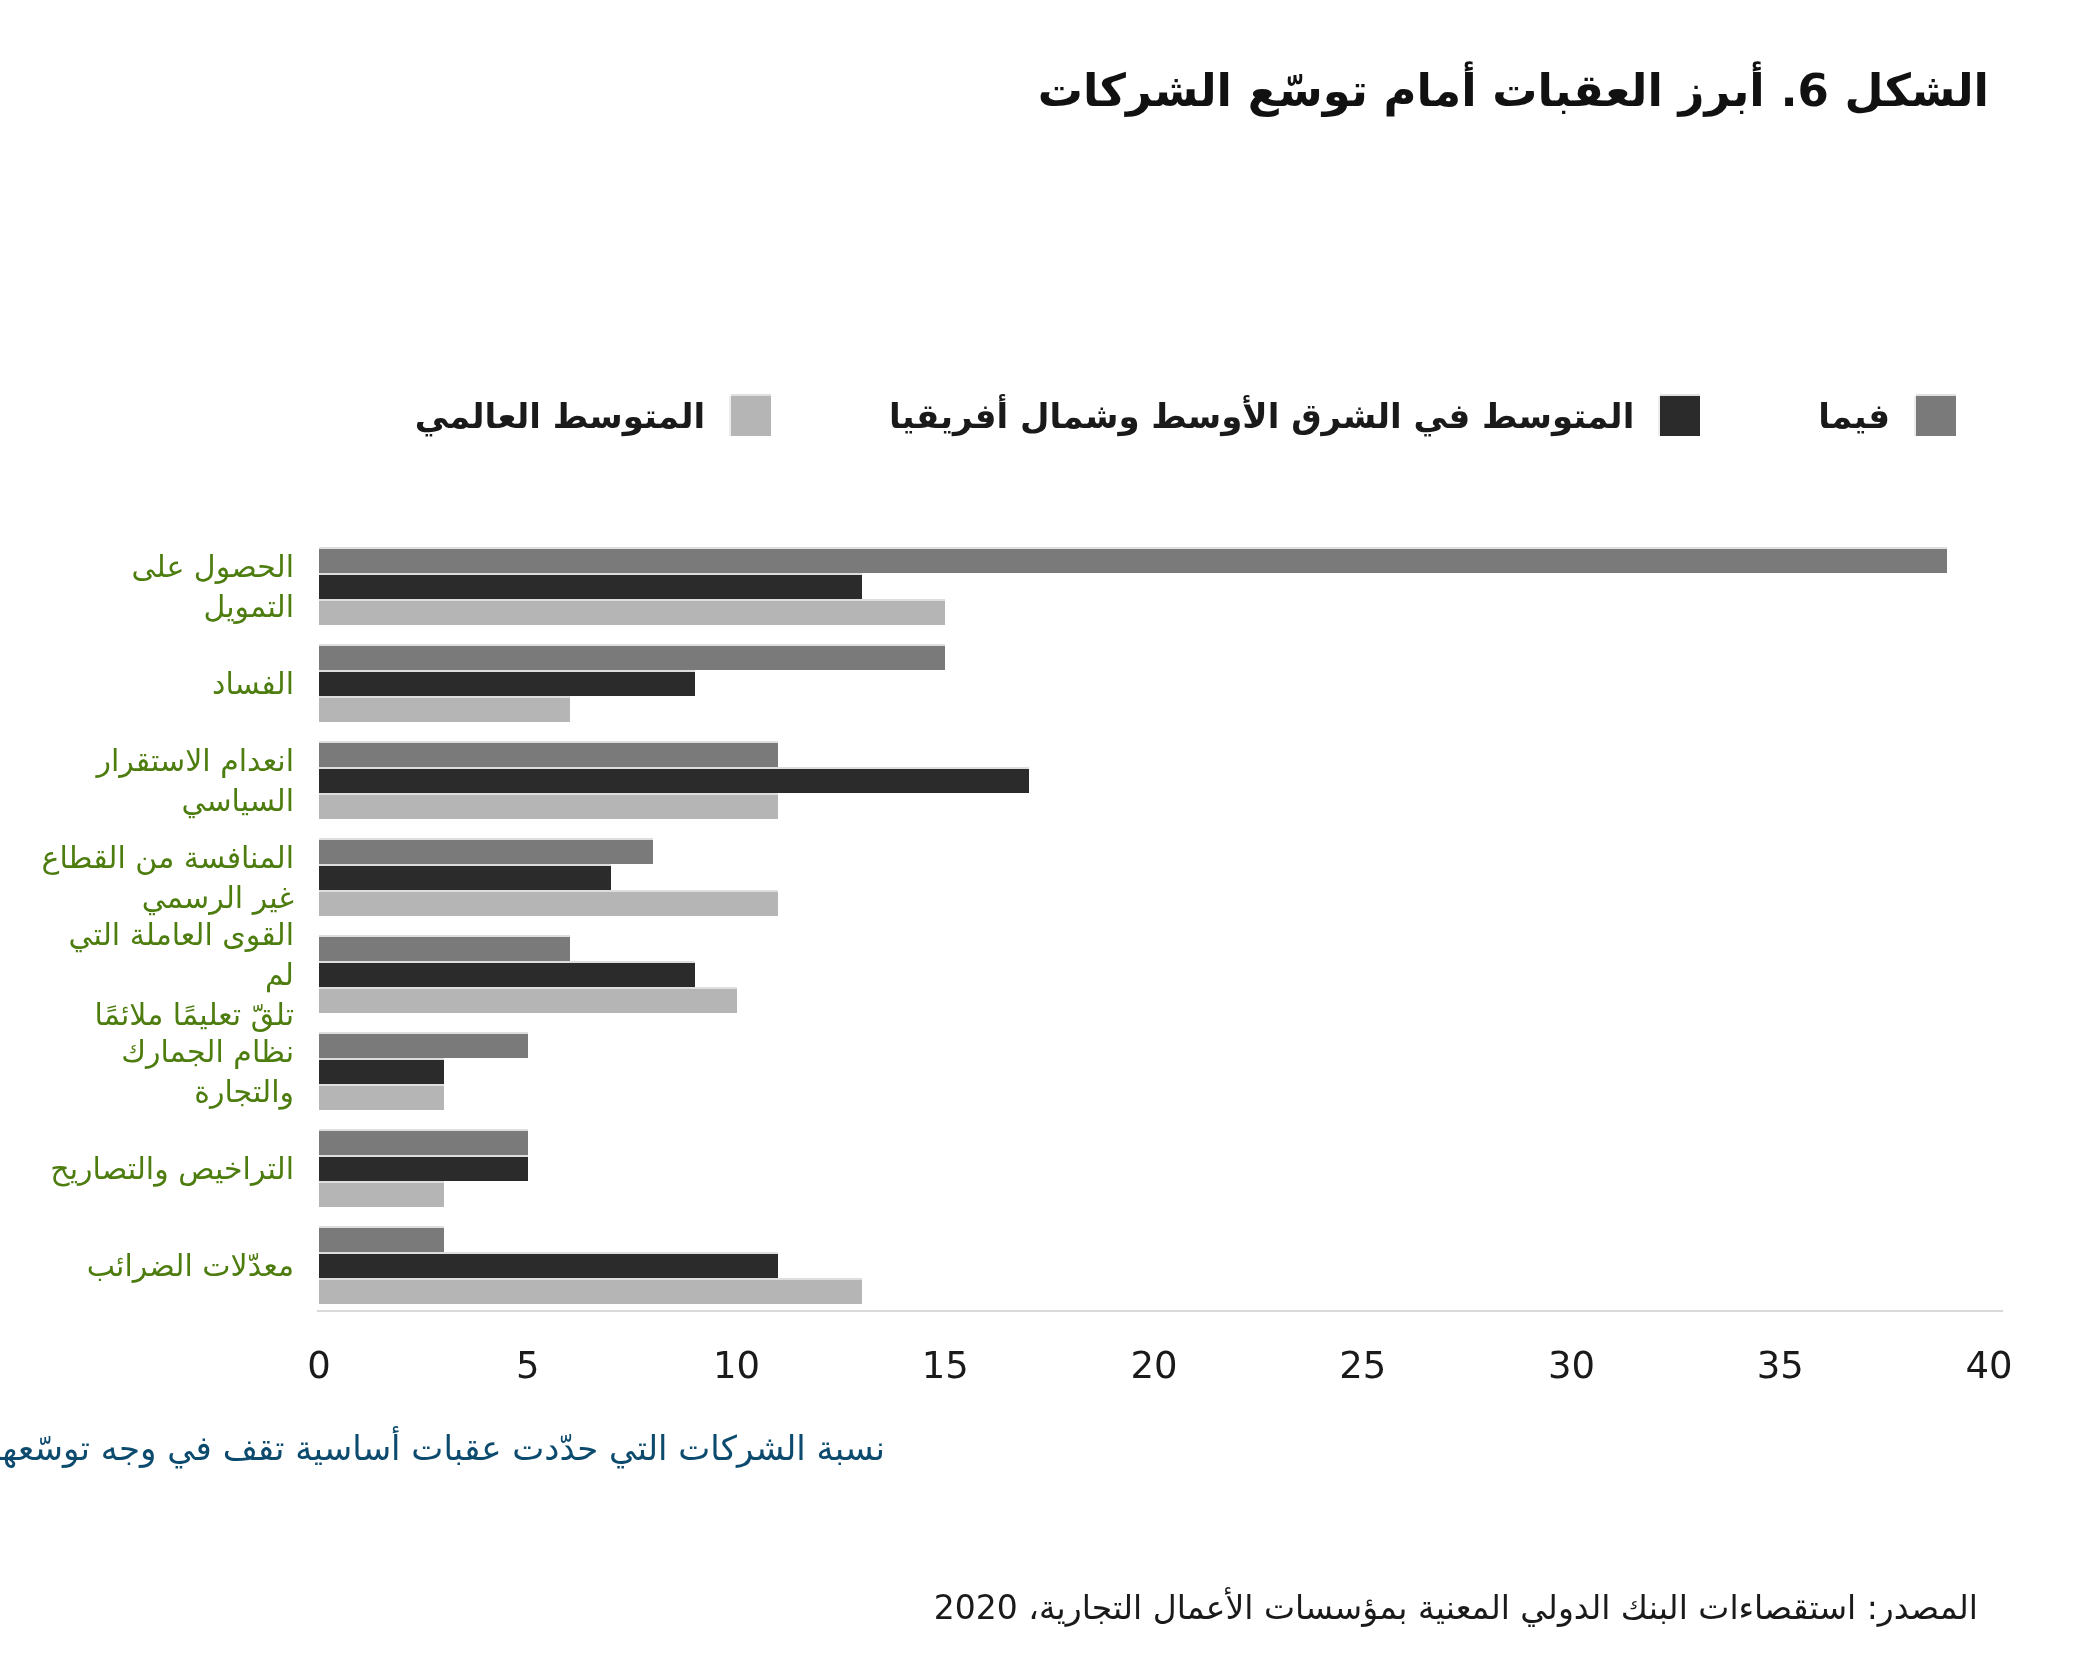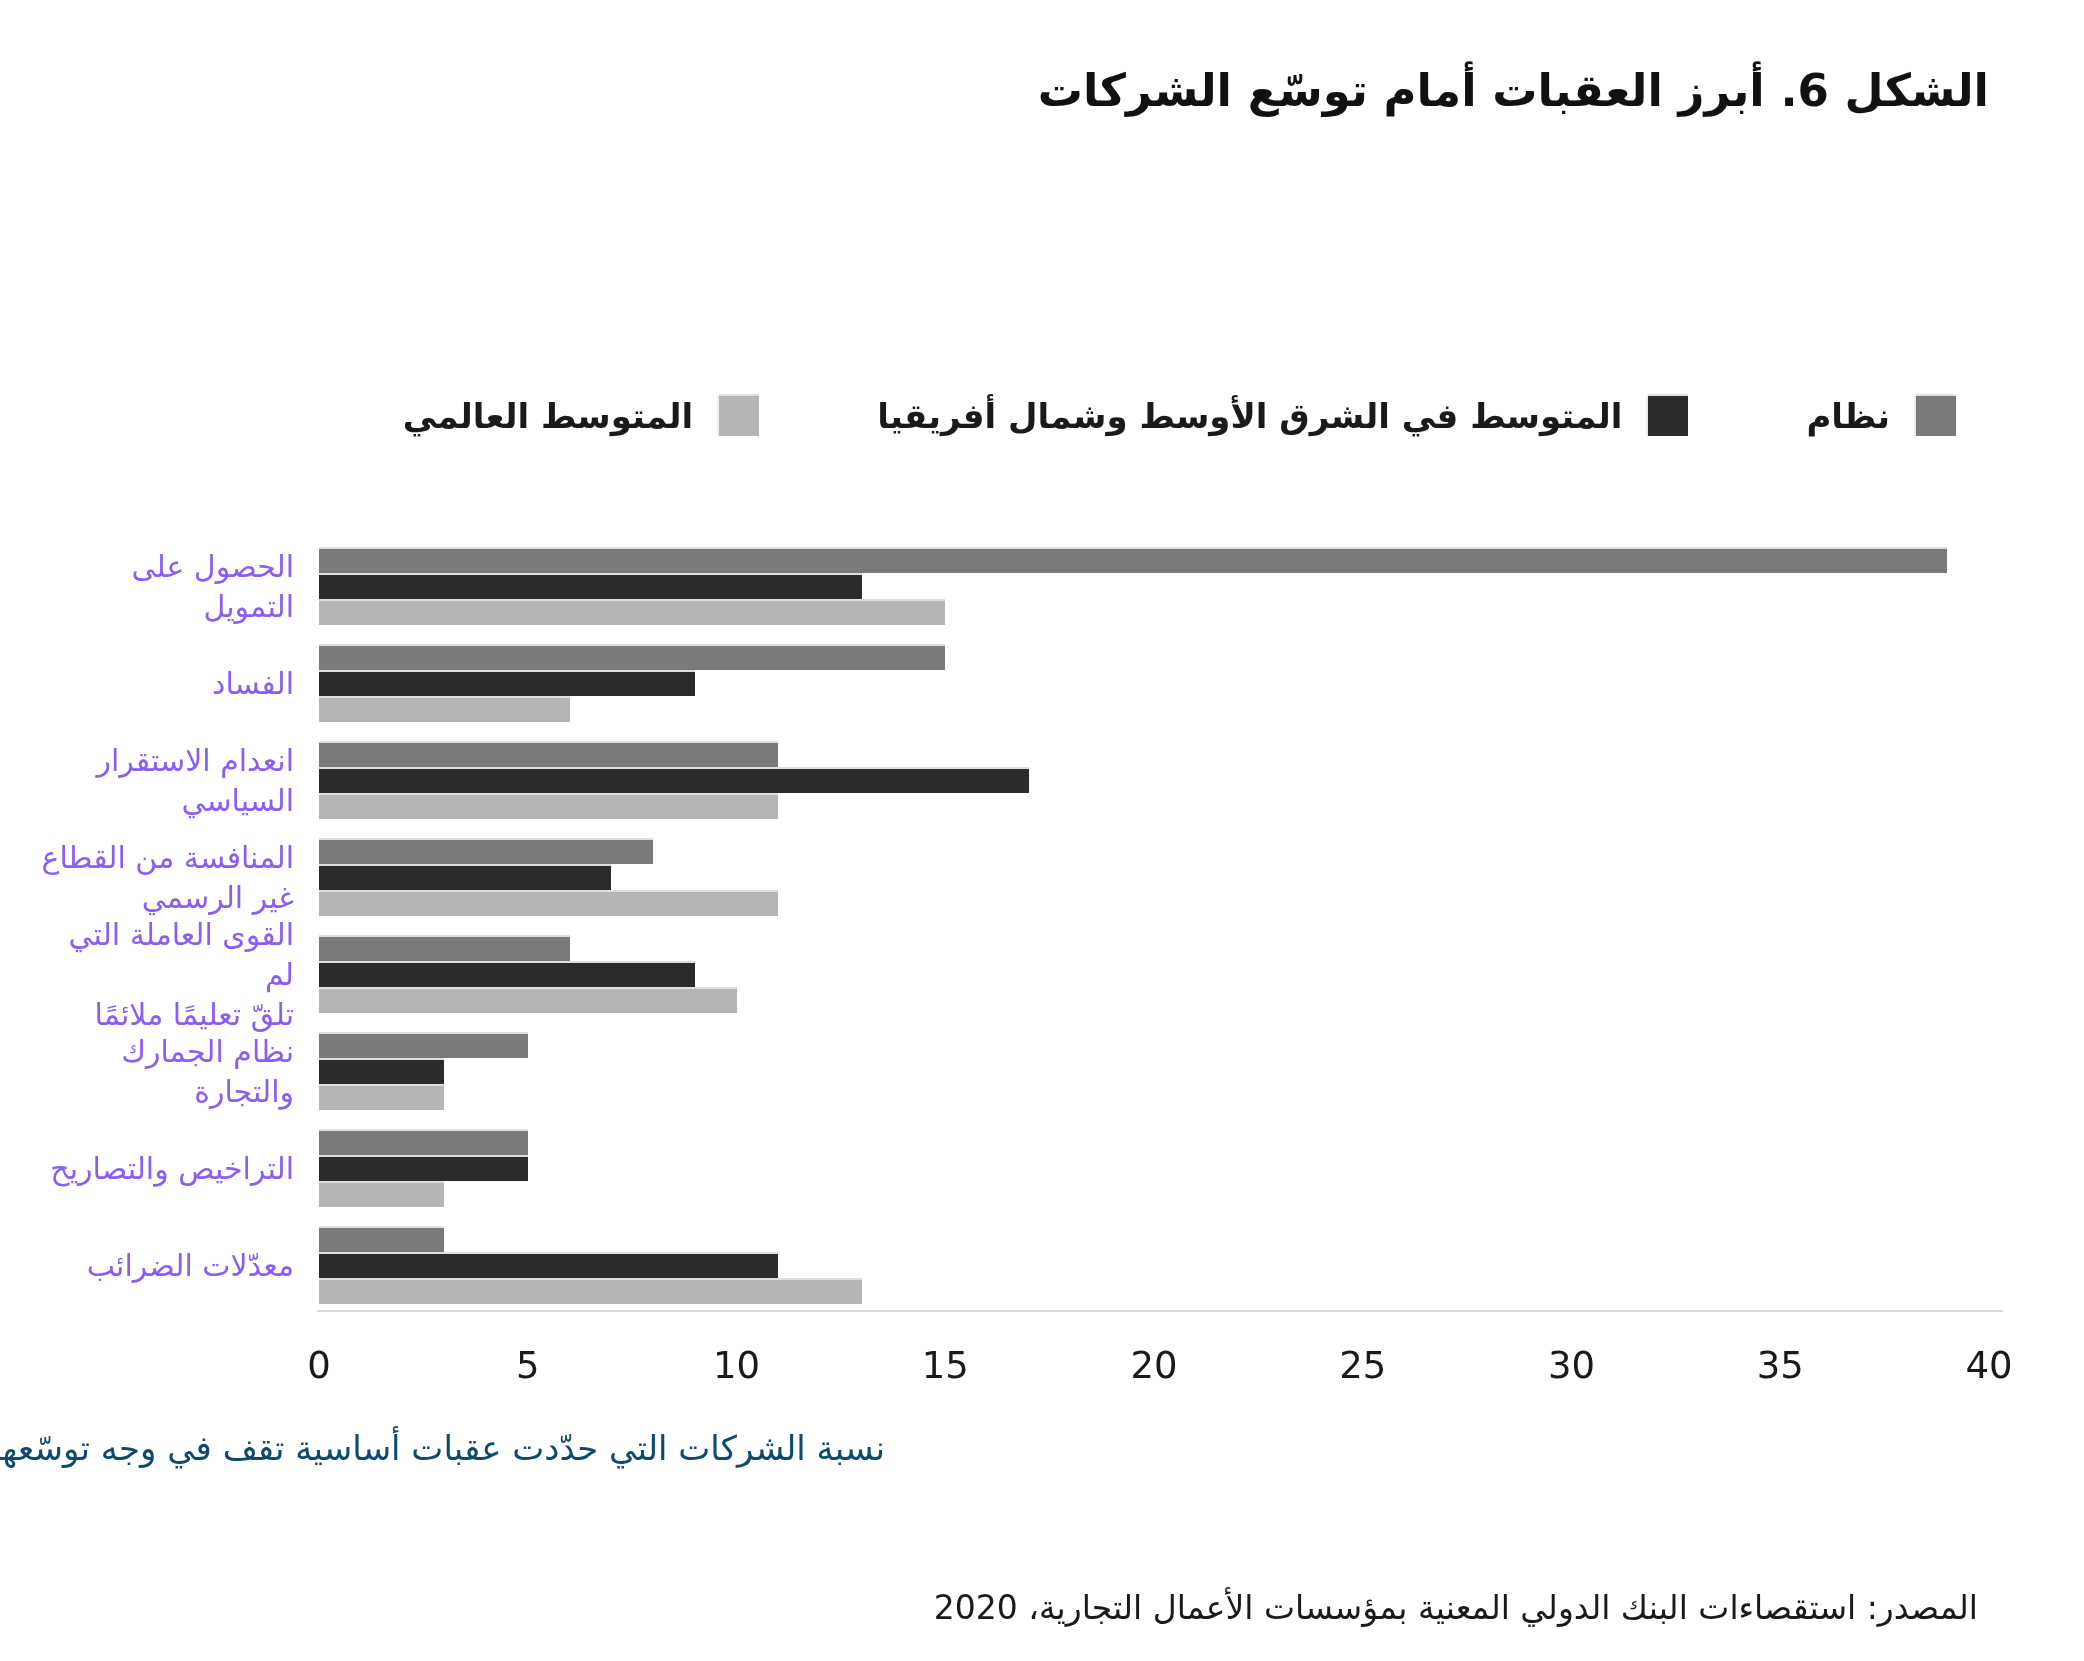--- a/index.html
+++ b/index.html
@@ -18,42 +18,42 @@
   .legend{
     position:absolute; top:396px; right:128px;
     display:flex; align-items:center; gap:118px;
   }
   .lg-item{ display:flex; align-items:flex-end; gap:26px; font-size:34px; font-weight:bold; white-space:nowrap; }
   .swatch{ width:40px; height:40px; flex:0 0 auto; box-shadow:0 -2px 0 #e0e0e0, -2px 0 0 #ececec; }
   .plot{ position:absolute; top:549px; left:0; width:100%; }
   .group{ position:relative; height:76px; margin-bottom:21px; }
   .cat-label{
     position:absolute; left:40px; width:262px; top:50%; transform:translateY(-50%);
-    font-size:30px; line-height:40px; text-align:right; color:#8b5cf6;
+    font-size:30px; line-height:40px; text-align:right; color:#4d7c0f;
   }
   .bars{ position:absolute; left:327px; top:0; width:1670px; height:76px; direction:ltr; }
   .bar{ height:24px; margin-bottom:2px; box-shadow:0 -2px 0 #dedede; }
   .bar:last-child{ margin-bottom:0; }
   .axisline{ position:absolute; top:1310px; left:325px; width:1686px; height:2px; background:#d9d9d9; }
   .xticks{ position:absolute; top:1344px; left:327px; width:1670px; height:46px; direction:ltr; font-size:37px; color:#1a1a1a; }
   .tick{ position:absolute; top:0; transform:translateX(-50%); }
   .xlabel{ position:absolute; top:1428px; left:0; width:100%; text-align:left; font-size:34px; color:#0c4a6e; }
   .source{ position:absolute; top:1588px; right:106px; font-size:33px; color:#1a1a1a; white-space:nowrap; }
 </style>
 </head>
 <body>
 
 <div class="figure">
   <div class="title">الشكل 6. أبرز العقبات أمام توسّع الشركات</div>
 
 
   <div class="legend" id="legend">
       <div class="lg-item">
         <span class="swatch" style="background: rgb(122, 122, 122);"></span>
-        <span>نظام</span>
+        <span>فيما</span>
       </div>
       <div class="lg-item">
         <span class="swatch" style="background: rgb(43, 43, 43);"></span>
         <span>المتوسط في الشرق الأوسط وشمال أفريقيا</span>
       </div>
       <div class="lg-item">
         <span class="swatch" style="background: rgb(181, 181, 181);"></span>
         <span>المتوسط العالمي</span>
       </div>
     </div>

